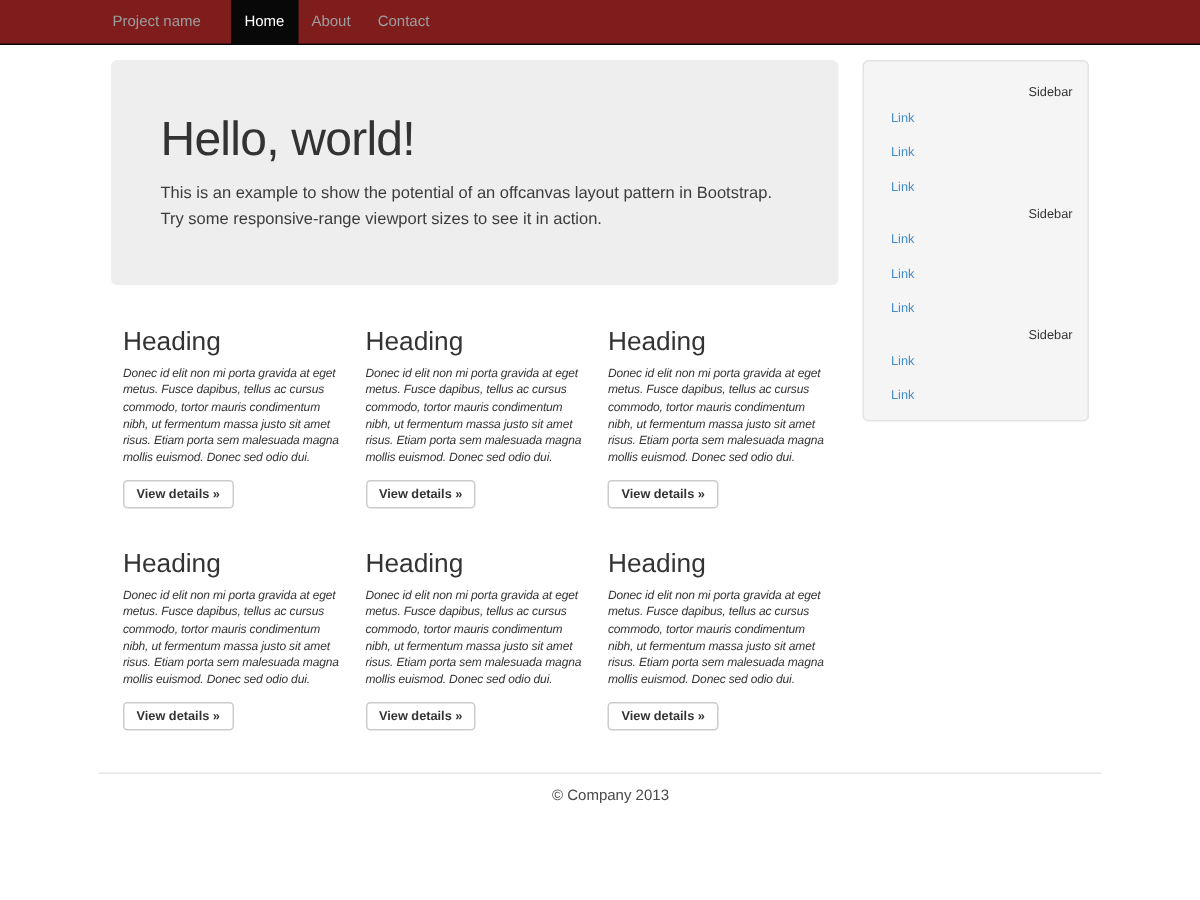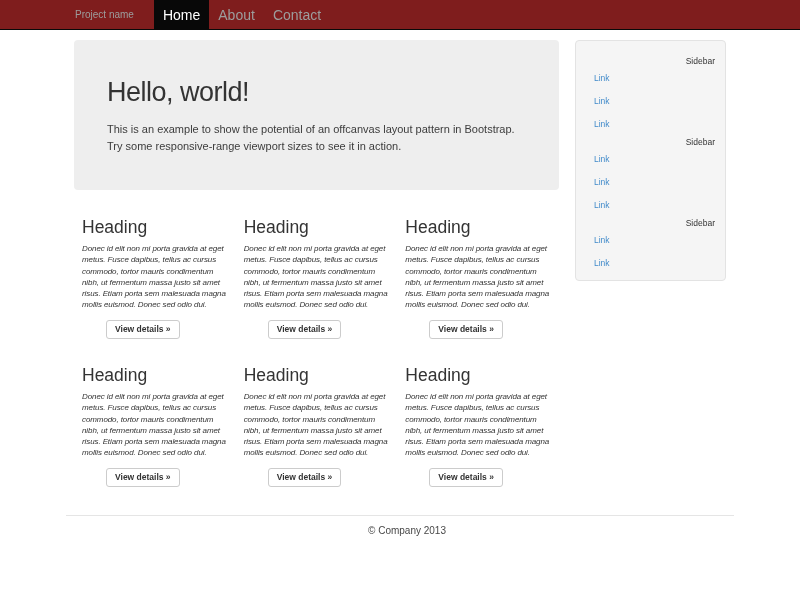--- a/index.html
+++ b/index.html
@@ -13,60 +13,60 @@
   }
 
   
   .navbar { height: 30px; background: #7f1d1d; border-bottom: 1px solid #090909; }
   .nav-container { width: 668px; height: 30px; margin: 0 auto; display: flex; align-items: stretch; }
   .brand {
     font-size: 10px; line-height: 30px; color: #9d9d9d;
     padding: 0 20px 0 9px; text-decoration: none; cursor: pointer; white-space: nowrap;
   }
   .nav-item {
-    font-size: 14px; line-height: 30px; color: #9d9d9d;
+    font-size: 10px; line-height: 30px; color: #9d9d9d;
     padding: 0 9px; text-decoration: none; cursor: pointer; white-space: nowrap;
   }
   .nav-item.active { background: #080808; color: #ffffff; }
 
   
   .container { width: 668px; margin: 0 auto; }
   .row { display: flex; align-items: flex-start; }
   .main-col { width: 501px; padding: 0 8px; }
   .side-col { width: 167px; padding: 0 8px; }
 
   
   .jumbotron {
     margin: 10px 0 17px; height: 150px;
     background: #eeeeee; border-radius: 4px;
     padding: 32px 33px 0;
   }
   .jumbotron h1 {
-    margin: 0 0 9px; font-size: 27px; line-height: 40px;
+    margin: 0 0 9px; font-size: 32px; line-height: 40px;
     font-weight: normal; color: #333333; letter-spacing: -0.5px;
   }
   .jumbotron p { margin: 0; font-size: 11px; line-height: 17px; color: #3c3c3c; }
 
   
   .cards-row { display: flex; height: 148px; }
   .card { width: 33.333%; padding: 0 8px; }
   .card h2 {
     margin: 11px 0 6px; font-size: 17.5px; line-height: 19px;
     font-weight: normal; color: #333333;
   }
   .card p {
     margin: 0 0 6px; font-size: 8px; line-height: 11.3px;
     letter-spacing: -0.1px; color: #333333; font-style: italic;
   }
   .btn {
     display: inline-block; margin-top: 3px; padding: 0 8px;
     font-size: 8.5px; font-weight: bold; line-height: 17px;
     color: #333333; background: #ffffff;
     border: 1px solid #cccccc; border-radius: 3px;
-    text-decoration: none; cursor: pointer; white-space: nowrap; margin-left: 24px;
+    text-decoration: none; cursor: pointer; white-space: nowrap;
   }
 
   
   .sidebar-panel {
     margin-top: 10px;
     background: #f5f5f5; border: 1px solid #e3e3e3; border-radius: 4px;
     padding: 14px 10px 5px;
   }
   .sidebar-heading {
     font-size: 8.5px; line-height: 12px; margin: 0;

